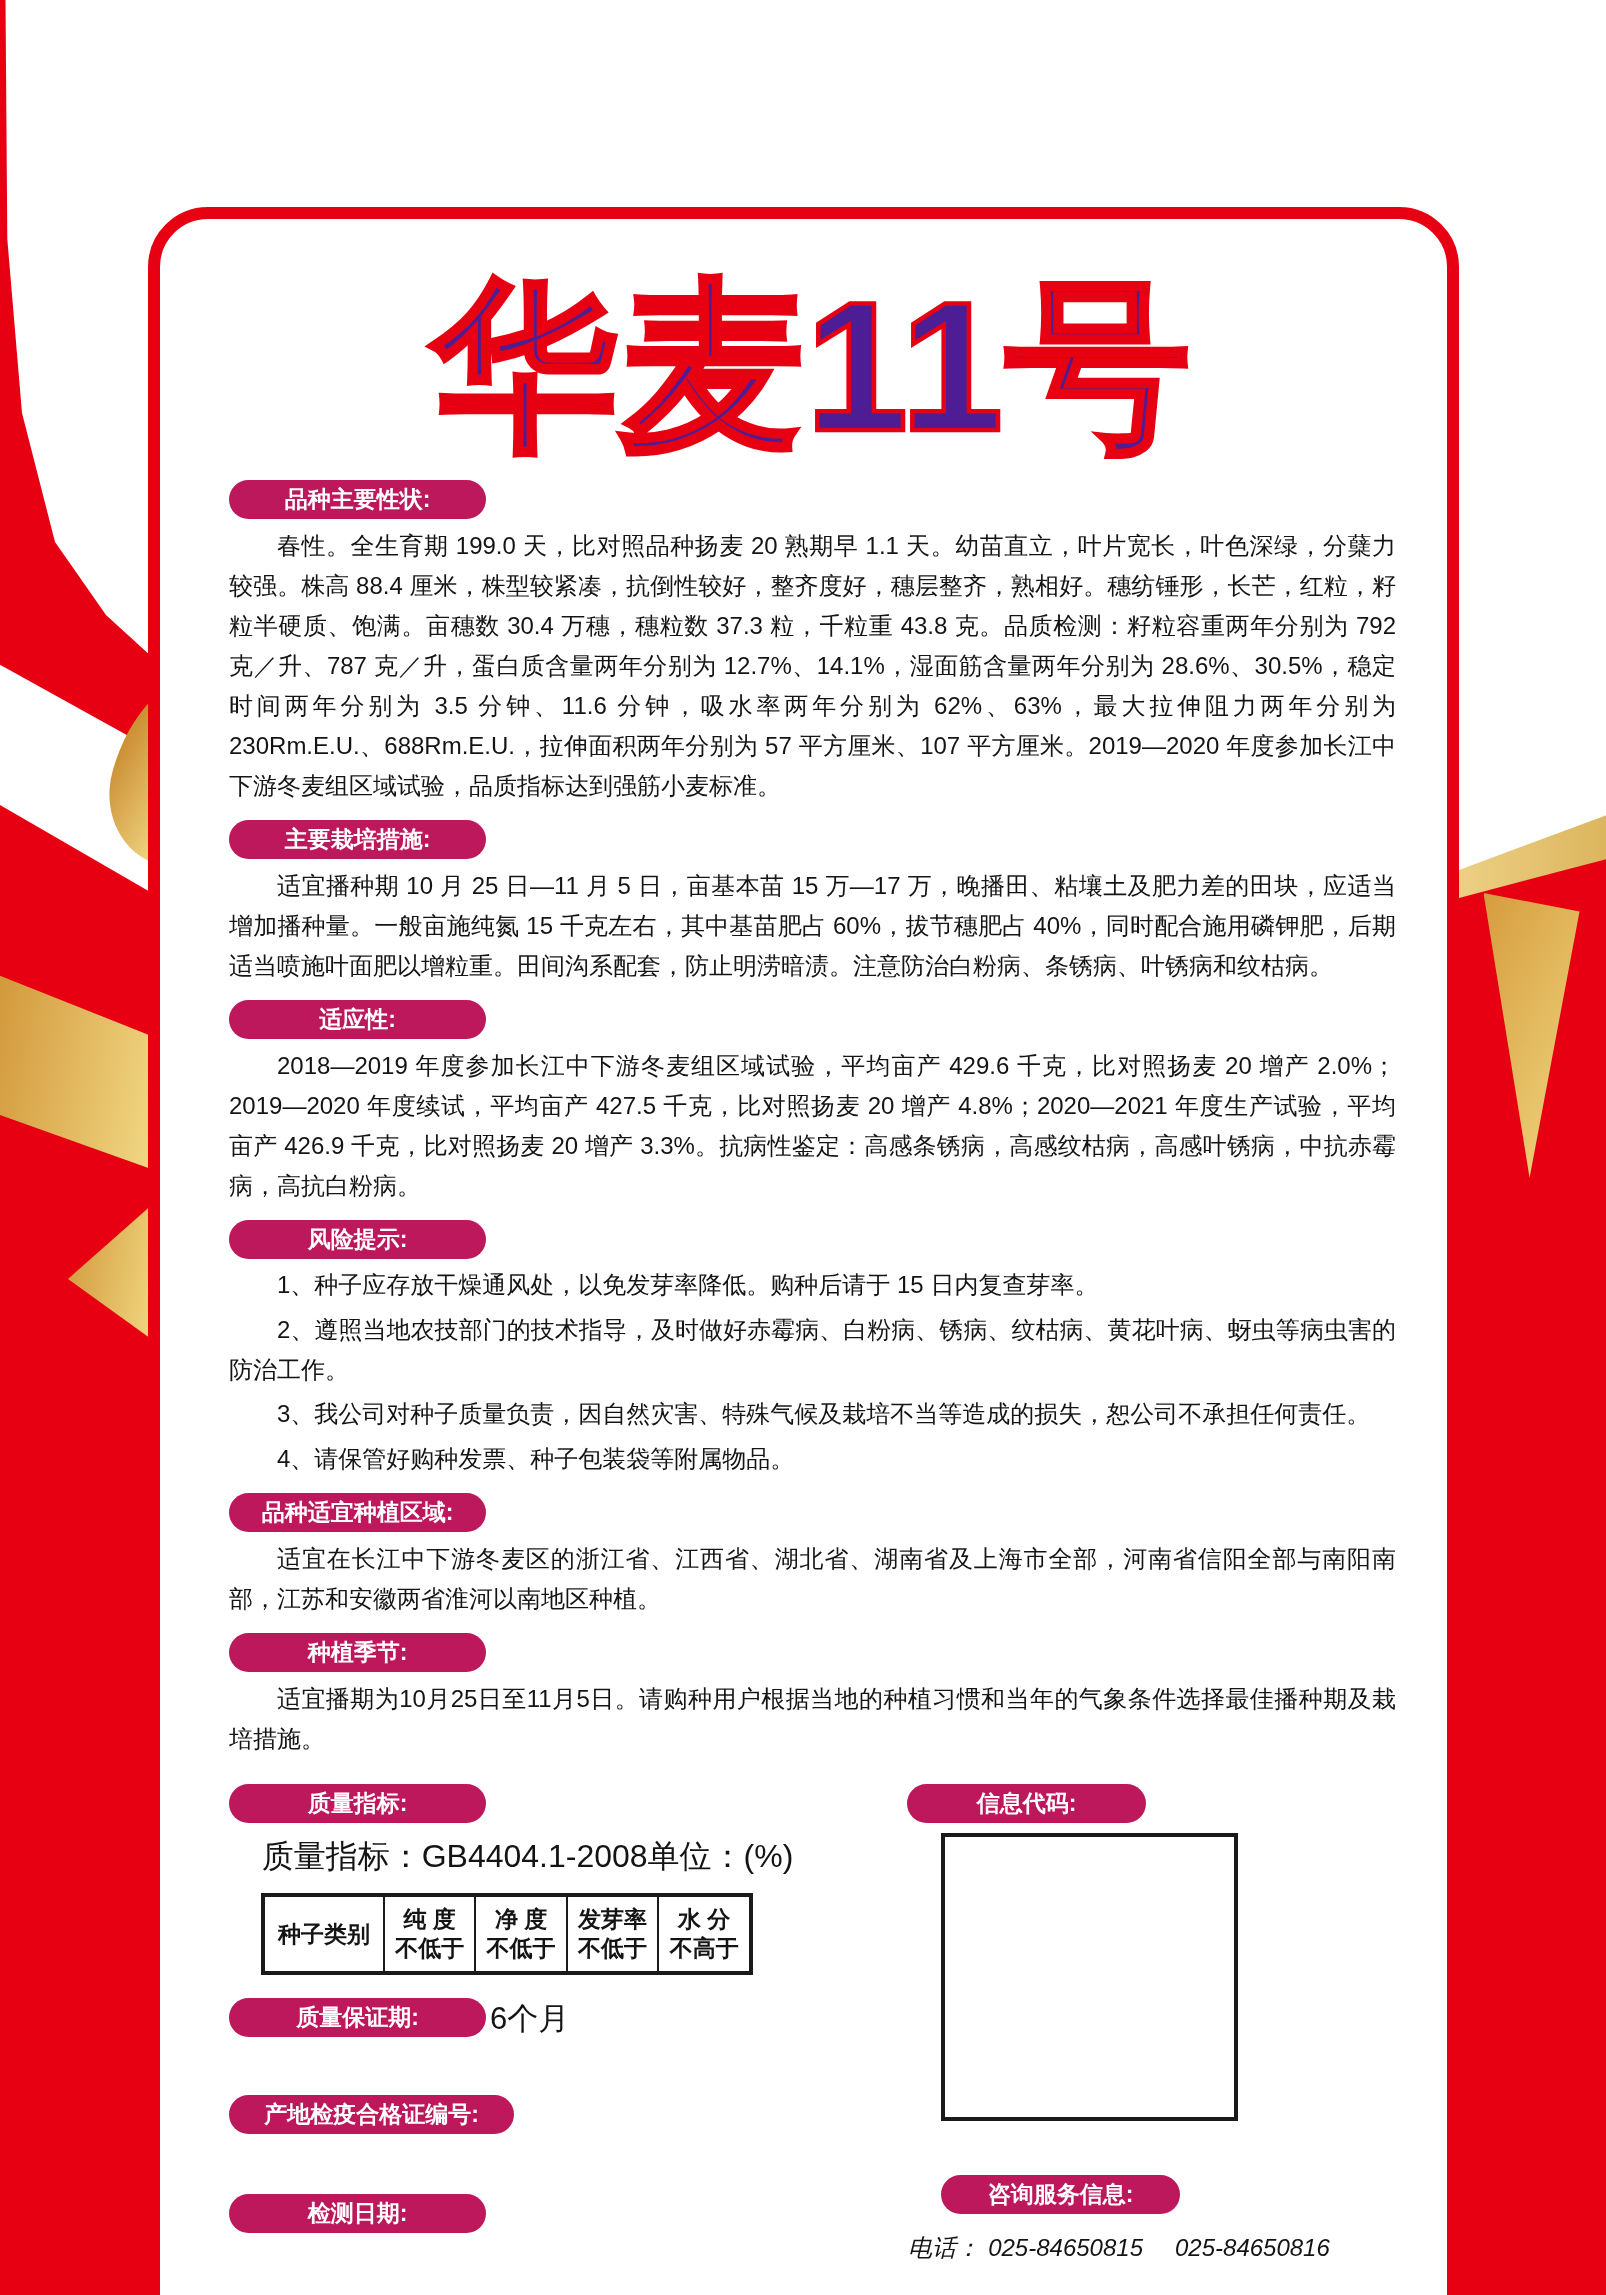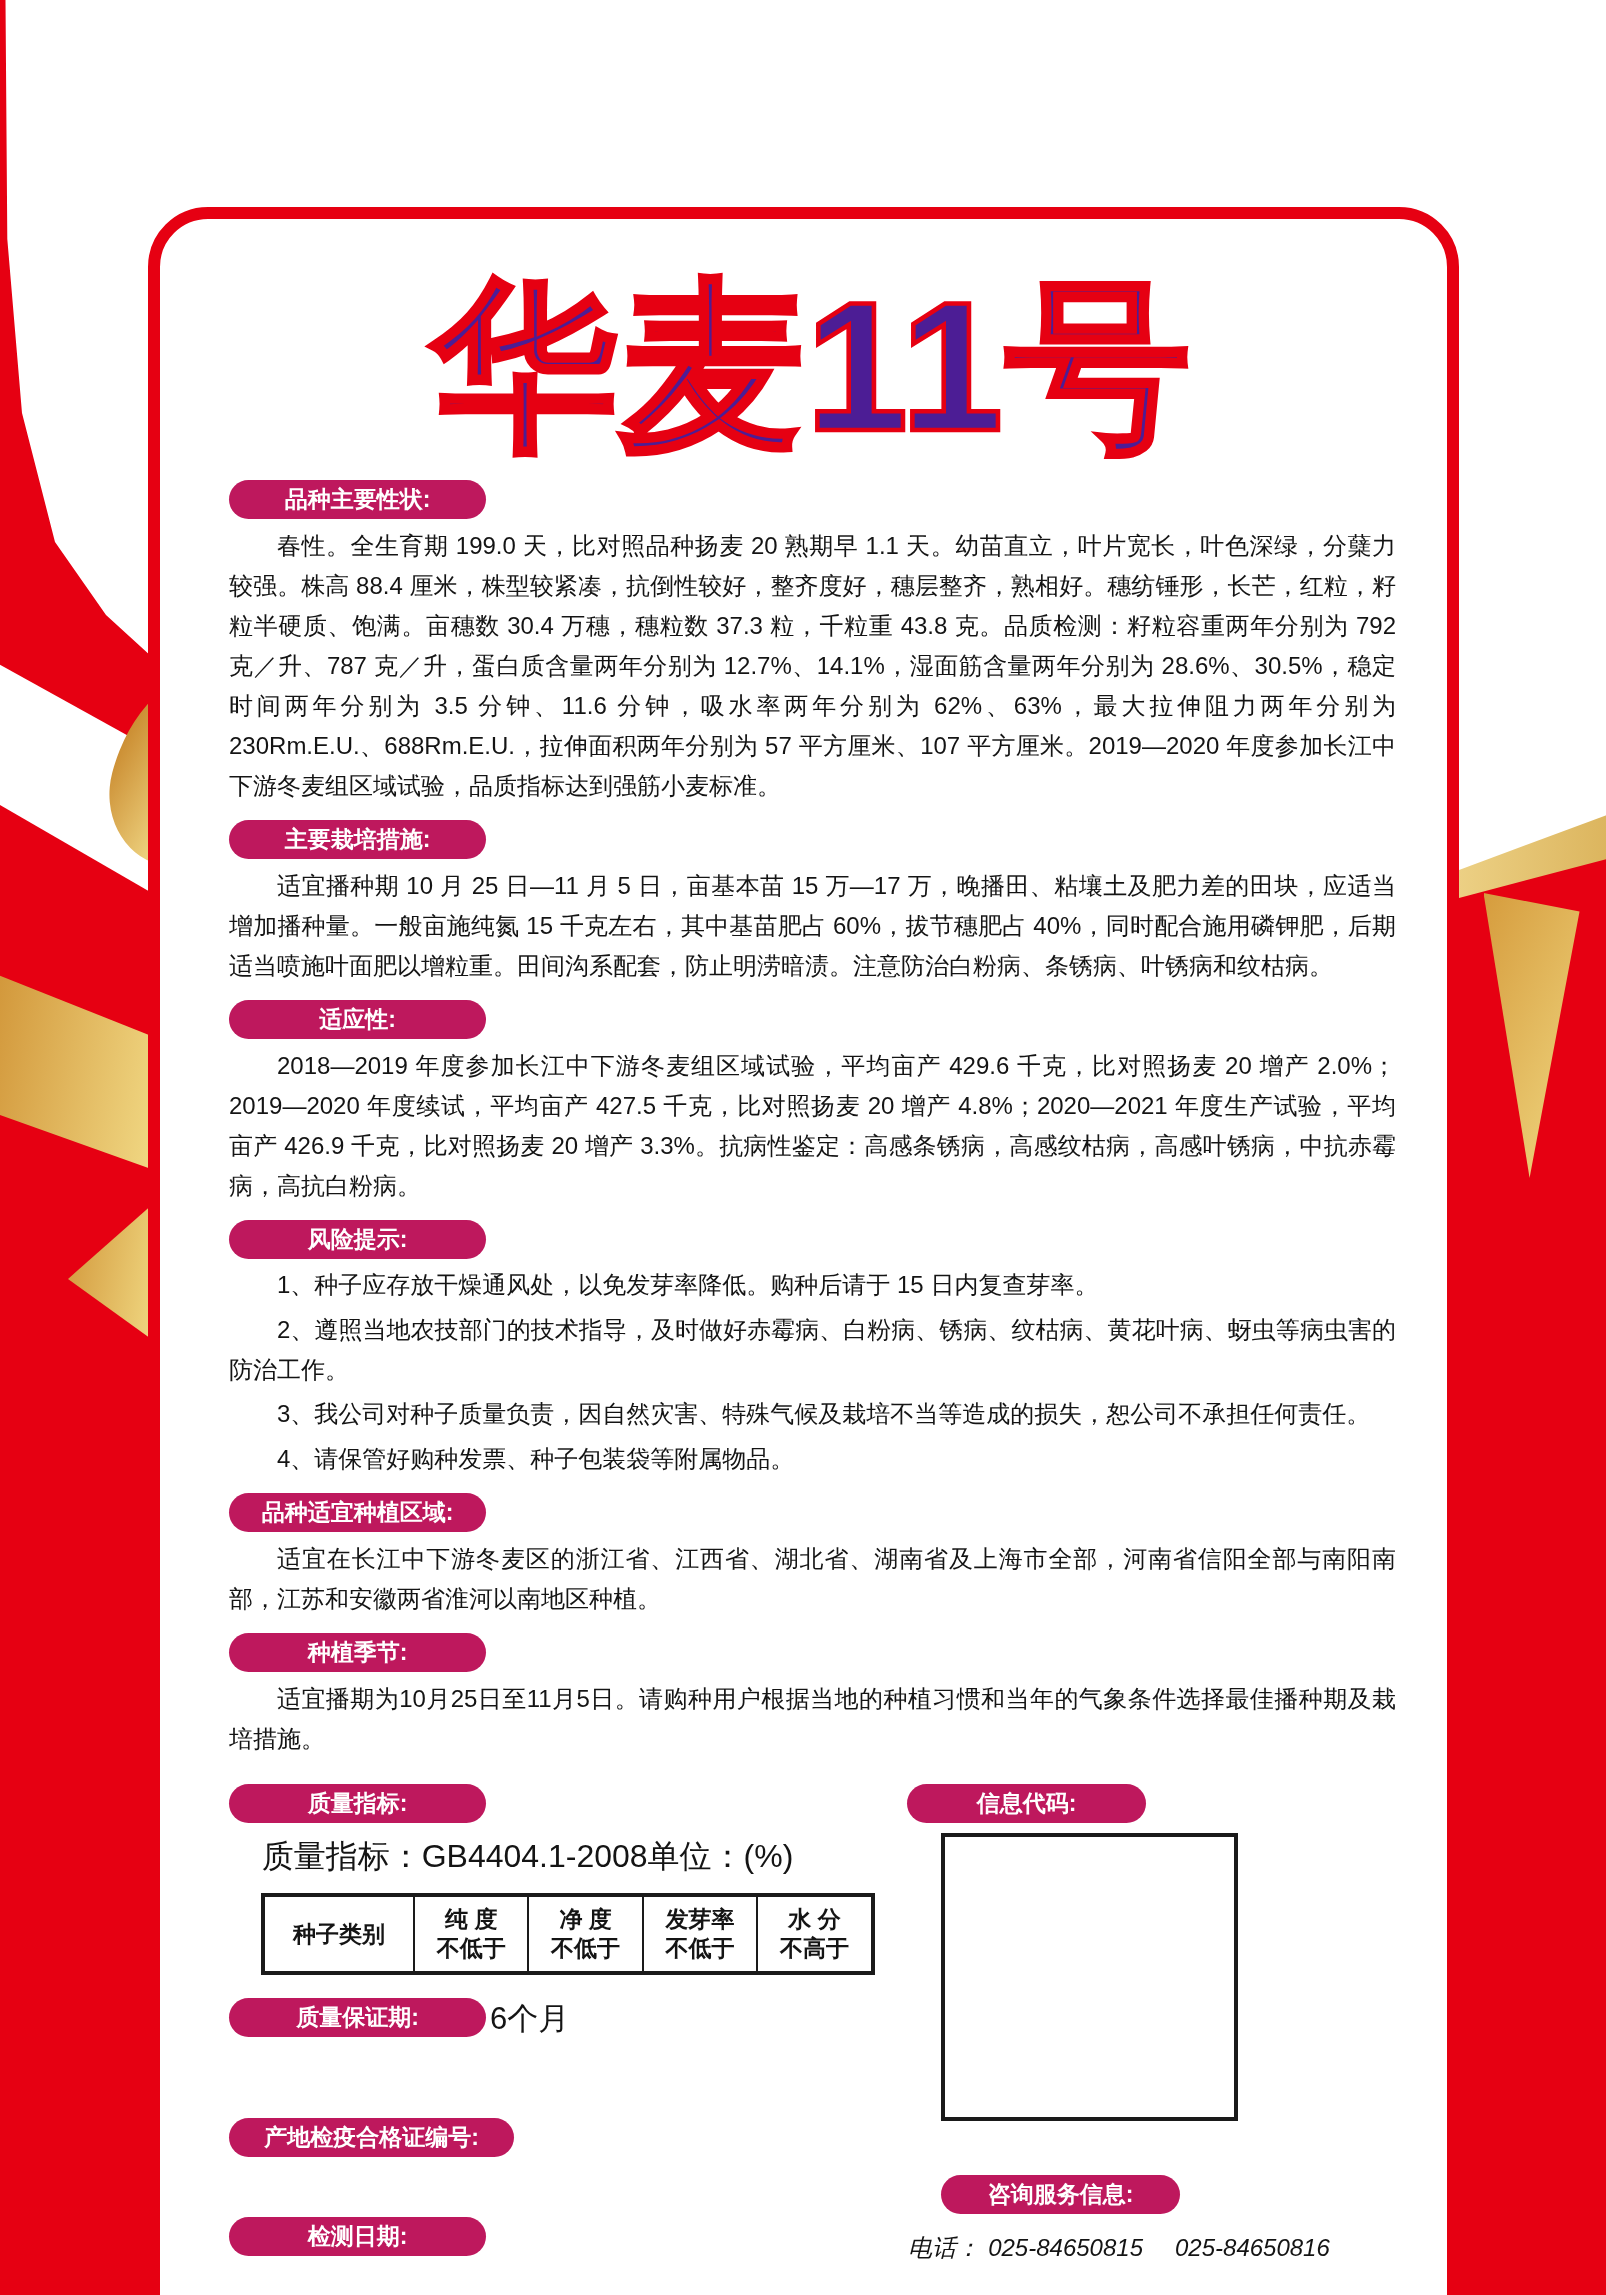--- a/index.html
+++ b/index.html
@@ -75,34 +75,34 @@
   p.item{margin:0 0 4.6px 0;}
   
   .bottom-grid{display:flex;margin-top:11px;}
   .bottom-left{width:666px;flex:0 0 auto;}
   .bottom-right{flex:1 1 auto;padding-left:9.2px;}
   .std-line{
     display:flex;justify-content:center;align-items:flex-end;
     width:533px;margin:12px 0 13.8px 32px;font-size:32px;
   }
   table.quality{
-    border-collapse:collapse;margin-left:32px;width:614px;
+    border-collapse:collapse;margin-left:32px;width:492px;
     border:4.1px solid #1a1a1a;
   }
   table.quality th,table.quality td{
     border:2.3px solid #1a1a1a;text-align:center;vertical-align:middle;
     font-size:23px;color:#141414;
   }
   table.quality th{height:69px;font-weight:bold;line-height:29px;padding:2.8px 1.8px;}
   table.quality td{height:61px;font-weight:normal;}
   .hdr-line{display:block;}
   .inline-row{display:flex;align-items:flex-start;}
   .warranty-row{margin-top:23px;}
   .warranty-row .value{font-size:31px;margin-left:4px;}
-  .origin-badge{margin-top:78px;width:285px;text-align:center;}
+  .origin-badge{margin-top:55px;width:285px;text-align:center;}
   .test-badge{margin-top:60px;}
   .right-badge{width:239px;margin-left:2.8px;}
   .qr-box{
     width:297px;height:288px;margin:10px 0 0 37px;
     border:4.6px solid #1a1a1a;background:#ffffff;box-sizing:border-box;
   }
   .consult-badge{margin:54px 0 0 37px;width:239px;}
   .phone-line{margin:18.4px 0 0 3.7px;font-size:24px;white-space:nowrap;font-style:italic;}
   .phone-line .num{margin-left:8.3px;}
   .phone-line .num2{margin-left:32px;}

